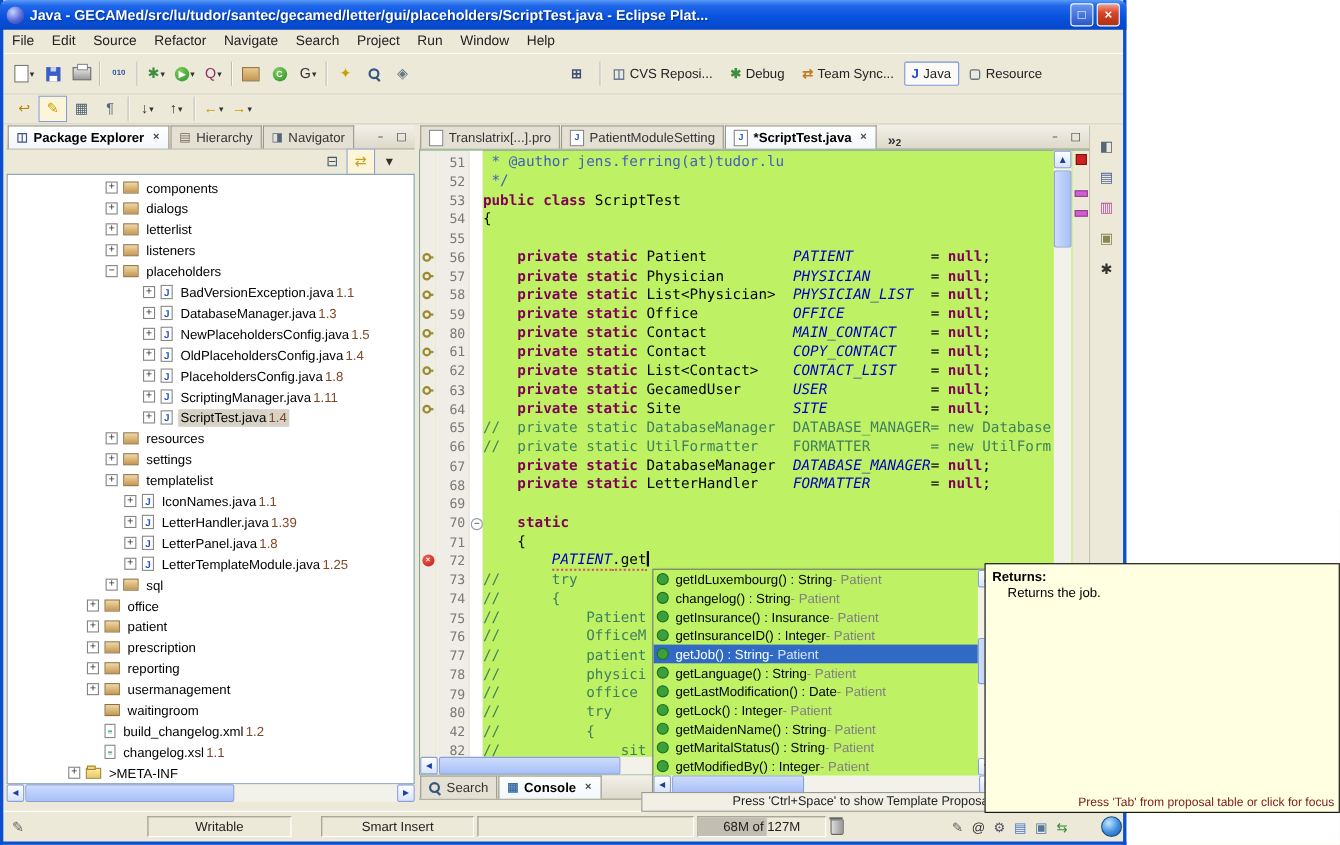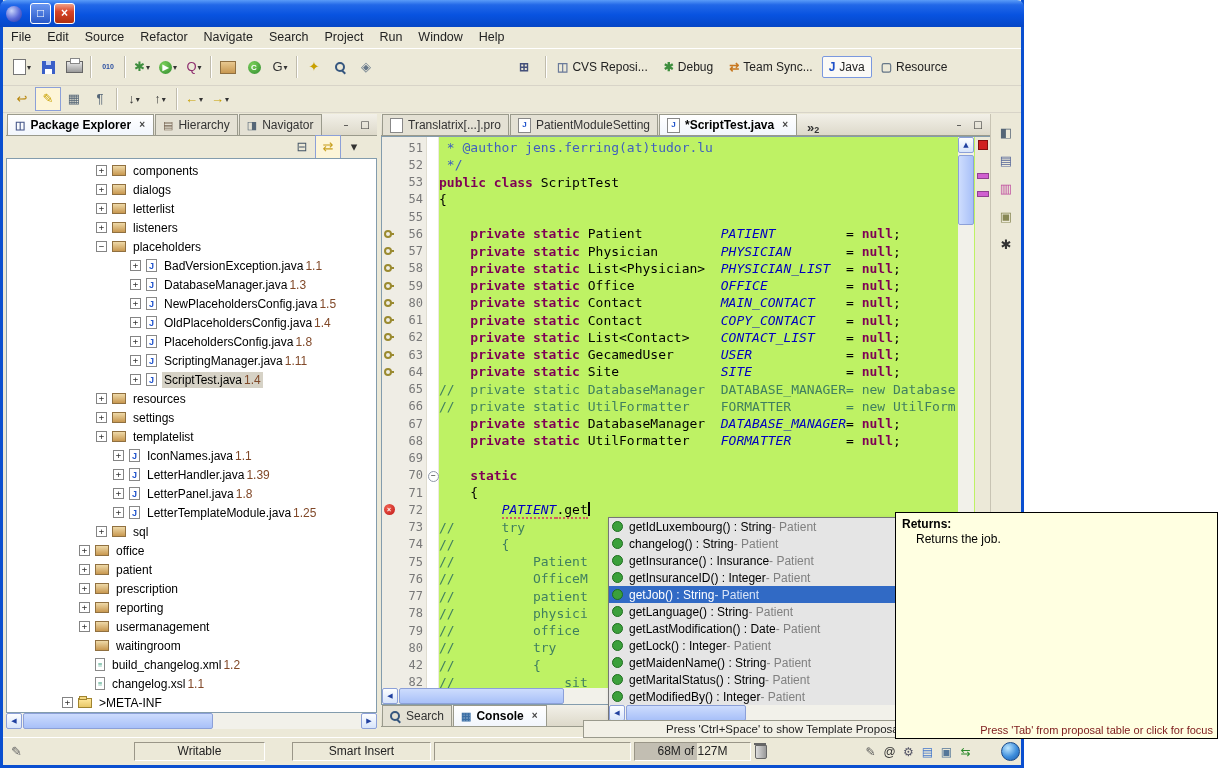--- a/index.html
+++ b/index.html
@@ -152,21 +152,21 @@
   
   #console-view{position:absolute;left:381px;top:705px;width:609px;height:30px;background:#ECE9D8}
 
   
   #right-strip{position:absolute;left:990px;top:114px;width:31px;height:621px;background:#ECE9D8;
                border-left:1px solid #C8C4B4;box-sizing:border-box;display:flex;flex-direction:column;align-items:center;padding-top:6px}
   .strip-btn{width:22px;height:22px;margin-bottom:4px;display:flex;align-items:center;justify-content:center;
              border:1px solid transparent;font-size:13px}
 
   
-  #completion-popup{position:absolute;left:608px;top:517px;width:314px;height:205px;background:#e5e5e5;
+  #completion-popup{position:absolute;left:593px;top:517px;width:314px;height:205px;background:#bef264;
                     border:1px solid #767676;box-sizing:border-box;z-index:60;box-shadow:2px 2px 4px rgba(0,0,0,.25)}
   #clist{position:absolute;left:0;top:0;width:295px;height:187px;overflow:hidden}
   .citem{height:17px;display:flex;align-items:center;padding-left:3px;font-size:12px;white-space:nowrap}
   .citem.sel{background:#316AC5;color:#fff}
   .citem.sel .cctx{color:#D8E4F8}
   .cctx{color:#808080}
   .mdot{display:inline-block;width:9px;height:9px;border-radius:50%;background:#3BA03B;border:1px solid #1E6E1E;
         margin-right:6px;flex:none}
   #cvsb{position:absolute;right:0;top:0;width:17px;height:187px;background:#F2F1EA}
   #chsb{position:absolute;left:0;top:187px;width:312px;height:16px;background:#F2F1EA}
@@ -203,20 +203,21 @@
 </style>
 </head>
 <body>
 
 <div id="desktop">
 
   <div id="win-bg"></div>
 
   <div id="titlebar">
     <span class="win-icon"></span>
+    <span id="title-text">Java - GECAMed/src/lu/tudor/santec/gecamed/letter/gui/placeholders/ScriptTest.java - Eclipse Plat...</span>
     <span class="win-btn max">□</span>
     <span class="win-btn close">×</span>
   </div>
 
   <div id="menubar">
       <div class="menu-item">File</div>
       <div class="menu-item">Edit</div>
       <div class="menu-item">Source</div>
       <div class="menu-item">Refactor</div>
       <div class="menu-item">Navigate</div>
@@ -659,21 +660,21 @@
         <div class="cl">
           <span class="cl-ann"></span>
           <span class="cl-num">67</span>
           <span class="cl-fold"></span>
           <span class="cl-code"><span class="pln">    </span><span class="kw">private</span><span class="pln"> </span><span class="kw">static</span><span class="pln"> DatabaseManager  </span><span class="fld">DATABASE_MANAGER</span><span class="pln">= </span><span class="kw">null</span><span class="pln">;</span></span>
         </div>
         <div class="cl">
           <span class="cl-ann"></span>
           <span class="cl-num">68</span>
           <span class="cl-fold"></span>
-          <span class="cl-code"><span class="pln">    </span><span class="kw">private</span><span class="pln"> </span><span class="kw">static</span><span class="pln"> UtilFormatter    </span><span class="fld">FORMATTER</span><span class="pln">       = </span><span class="kw">null</span><span class="pln">;</span></span>
+          <span class="cl-code"><span class="pln">    </span><span class="kw">private</span><span class="pln"> </span><span class="kw">static</span><span class="pln"> LetterHandler    </span><span class="fld">FORMATTER</span><span class="pln">       = </span><span class="kw">null</span><span class="pln">;</span></span>
         </div>
         <div class="cl">
           <span class="cl-ann"></span>
           <span class="cl-num">69</span>
           <span class="cl-fold"></span>
           <span class="cl-code"></span>
         </div>
         <div class="cl">
           <span class="cl-ann"></span>
           <span class="cl-num">70</span>

